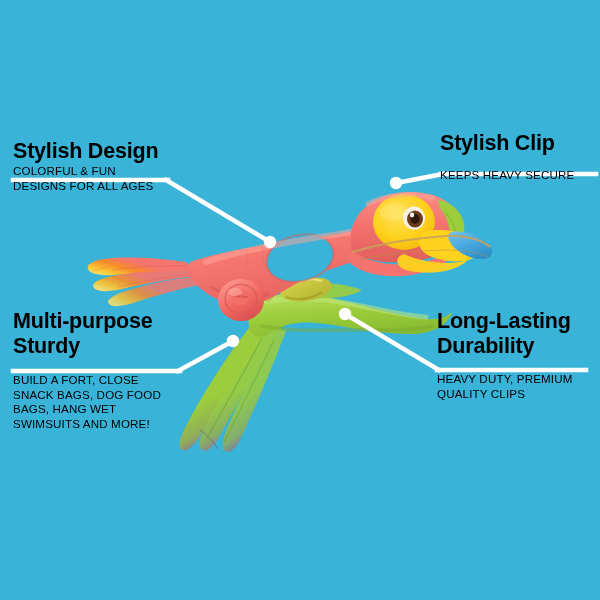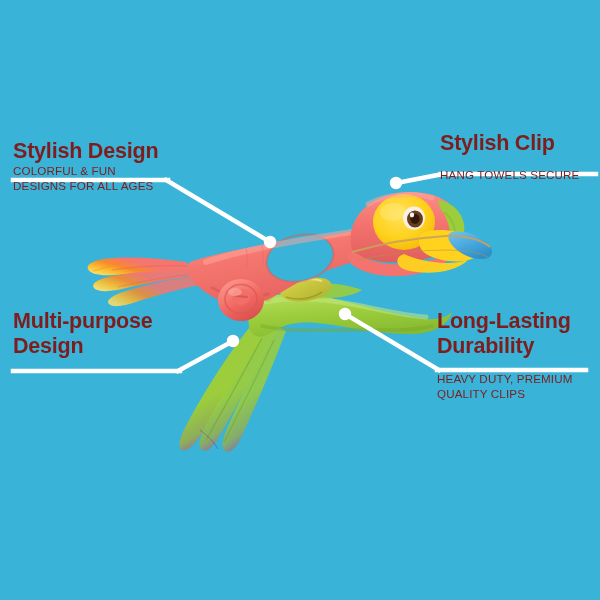--- a/index.html
+++ b/index.html
@@ -18,21 +18,21 @@
   }
   .bg {
     position: absolute;
     inset: 0;
     background: #39b3d7;
   }
 
   
   .callout {
     position: absolute;
-    color: #7f1d1d;
+    color: #000000;
   }
   .callout .heading {
     font-size: 21.5px;
     font-weight: bold;
     line-height: 25px;
     letter-spacing: -0.2px;
     white-space: pre-line;
     margin: 0;
   }
   .callout .body {
@@ -282,26 +282,30 @@
   </svg>
 
   <div class="callout left" id="co-stylish">
     <p class="heading">Stylish Design</p>
     <p class="body">COLORFUL &amp; FUN
 DESIGNS FOR ALL AGES</p>
   </div>
 
   <div class="callout right" id="co-sturdy">
     <p class="heading">Stylish Clip</p>
-    <p class="body">HANG TOWELS SECURE</p>
+    <p class="body">KEEPS HEAVY SECURE</p>
   </div>
 
   <div class="callout left" id="co-multi">
     <p class="heading">Multi-purpose
-Design</p>
+Sturdy</p>
+    <p class="body">BUILD A FORT, CLOSE
+SNACK BAGS, DOG FOOD
+BAGS, HANG WET
+SWIMSUITS AND MORE!</p>
   </div>
 
   <div class="callout right" id="co-long">
     <p class="heading">Long-Lasting
 Durability</p>
     <p class="body">HEAVY DUTY, PREMIUM
 QUALITY CLIPS</p>
   </div>
 
 </div>

